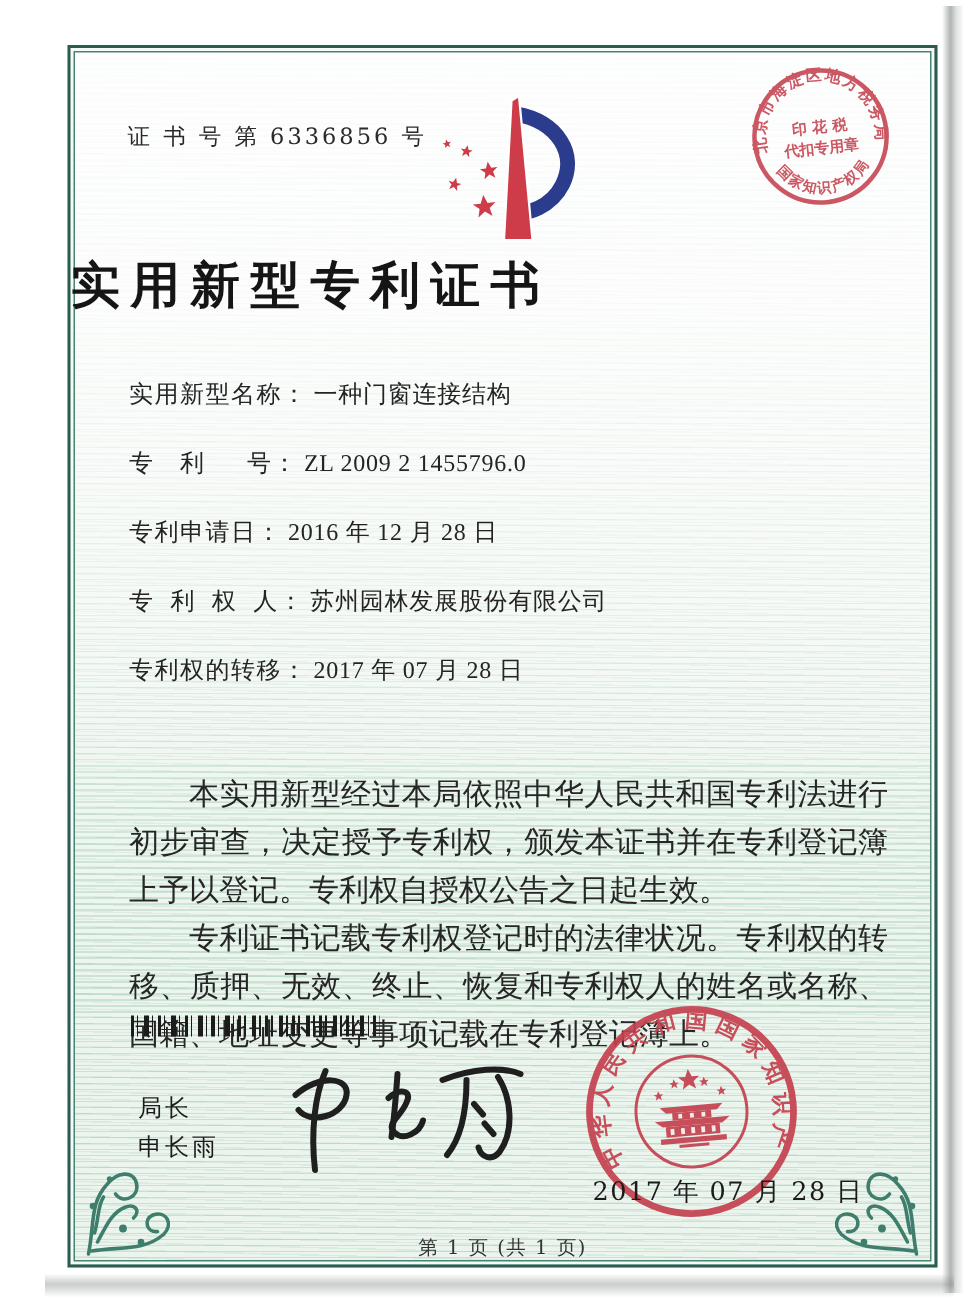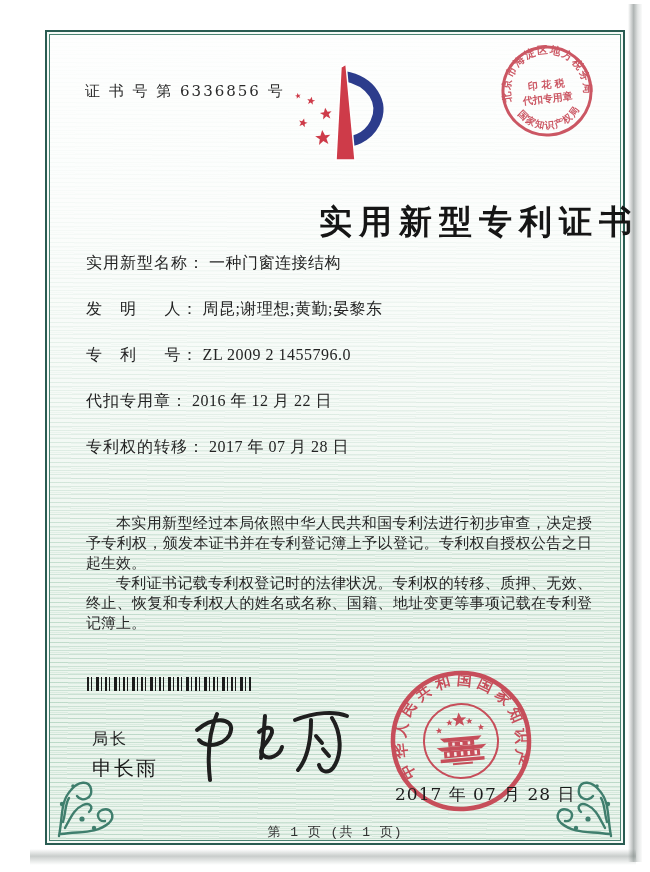--- a/index.html
+++ b/index.html
@@ -23,47 +23,47 @@
     box-shadow:inset 0 0 0 2px #f6faf7, inset 0 0 0 3px #4a8372;
     background-color:#eaf4ec;
     background-image:
       linear-gradient(180deg,rgba(255,255,255,.95) 0%,rgba(255,255,255,.85) 22%,rgba(255,255,255,.55) 45%,rgba(255,255,255,.18) 65%,rgba(255,255,255,.05) 85%),
       repeating-linear-gradient(0deg,rgba(104,168,134,.28) 0px,rgba(104,168,134,.28) 1px,rgba(104,168,134,0) 1px,rgba(104,168,134,0) 4px),
       repeating-linear-gradient(1.5deg,rgba(104,168,134,.14) 0px,rgba(104,168,134,.14) 1px,rgba(104,168,134,0) 1px,rgba(104,168,134,0) 5px);
   }
   .cert-no{position:absolute;left:38px;top:50px;font-size:15px;letter-spacing:2px;color:#2a2a2a;text-align:center;}
   .logo{position:absolute;left:233px;top:24px;width:112px;height:112px;}
   .title{
-    position:absolute;left:16px;top:136px;width:100%;text-align:right;
-    font-size:33px;font-weight:bold;letter-spacing:7px;color:#151515;margin-top:32px;
+    position:absolute;left:0;top:136px;width:100%;text-align:left;
+    font-size:33px;font-weight:bold;letter-spacing:7px;color:#151515;
   }
   .fields{position:absolute;left:39px;top:221px;width:510px;}
   .frow{height:46px;font-size:16px;white-space:nowrap;}
   .frow .lab{color:#242424;letter-spacing:1px;font-family:Liberation Mono, monospace;}
   .frow .val{color:#242424;margin-left:4px;letter-spacing:.5px;font-family:Liberation Serif, serif;}
   .body-text{
     position:absolute;left:39px;top:481px;width:506px;
-    font-size:15px;line-height:20px;text-align:justify;color:#262626;
+    font-size:20px;line-height:32px;text-align:justify;color:#262626;
   }
   .body-text p{margin:0;text-indent:2em;}
   .barcode{
     position:absolute;left:40px;top:645px;width:166px;height:14px;
     background-image:repeating-linear-gradient(90deg,
       #1c1c1c 0px,#1c1c1c 2px,transparent 2px,transparent 4px,
       #1c1c1c 4px,#1c1c1c 5px,transparent 5px,transparent 9px,
       #1c1c1c 9px,#1c1c1c 12px,transparent 12px,transparent 14px,
       #1c1c1c 14px,#1c1c1c 15px,transparent 15px,transparent 18px);
   }
   .sig-title{position:absolute;left:45px;top:697px;font-size:16px;letter-spacing:2px;color:#1c1c1c;font-family:Liberation Sans, sans-serif;}
-  .sig-name{position:absolute;left:45px;top:723px;font-size:20px;letter-spacing:2px;color:#1c1c1c;font-family:"DejaVu Sans","Liberation Sans",sans-serif;}
+  .sig-name{position:absolute;left:45px;top:723px;font-size:16px;letter-spacing:2px;color:#1c1c1c;font-family:"DejaVu Sans","Liberation Sans",sans-serif;}
   .sig-svg{position:absolute;left:130px;top:660px;}
   .seal-office{position:absolute;left:338px;top:633px;opacity:.92;}
   .seal-tax{position:absolute;left:450px;top:9px;opacity:.88;}
   .issue-date{position:absolute;left:348px;top:751px;font-size:17px;letter-spacing:1px;color:#1b1b1b;z-index:5;}
-  .footer{position:absolute;left:0;top:791px;width:100%;text-align:center;font-size:13px;letter-spacing:1px;color:#333;font-family:Liberation Mono, monospace;}
+  .footer{position:absolute;left:0;top:791px;width:100%;text-align:center;font-size:13px;letter-spacing:1px;color:#333;}
   .orn{position:absolute;top:716px;}
   .orn-left{left:4px;}
   .orn-right{right:4px;transform:scaleX(-1);}
 </style>
 </head>
 <body>
 
 <svg width="0" height="0" style="position:absolute" aria-hidden="true">
   <defs>
     <path id="star-shape" d="M0,-10 L2.9,-3.1 L9.5,-3.1 L4.2,1.2 L5.9,8.1 L0,3.8 L-5.9,8.1 L-4.2,1.2 L-9.5,-3.1 L-2.9,-3.1 Z"></path>
@@ -86,27 +86,27 @@
     </g>
   </svg>
 
   <div class="title">实用新型专利证书</div>
 
   <div class="fields">
     <div class="frow">
       <span class="lab">实用新型名称：</span><span class="val">一种门窗连接结构</span>
     </div>
     <div class="frow">
-      <span class="lab">发　明　 人：</span><span class="val">周昆;谢理想;黄勤;晏黎东</span>
-    </div>
-    <div class="frow">
       <span class="lab">专　利　 号：</span><span class="val">ZL 2009 2 1455796.0</span>
     </div>
     <div class="frow">
-      <span class="lab">代扣专用章：</span><span class="val">2016 年 12 月 22 日</span>
+      <span class="lab">专利申请日：</span><span class="val">2016 年 12 月 28 日</span>
+    </div>
+    <div class="frow">
+      <span class="lab">专 利 权 人：</span><span class="val">苏州园林发展股份有限公司</span>
     </div>
     <div class="frow">
       <span class="lab">专利权的转移：</span><span class="val">2017 年 07 月 28 日</span>
     </div>
   </div>
 
   <div class="body-text">
     <p>本实用新型经过本局依照中华人民共和国专利法进行初步审查，决定授予专利权，颁发本证书并在专利登记簿上予以登记。专利权自授权公告之日起生效。</p>
     <p>专利证书记载专利权登记时的法律状况。专利权的转移、质押、无效、终止、恢复和专利权人的姓名或名称、国籍、地址变更等事项记载在专利登记簿上。</p>
   </div>

